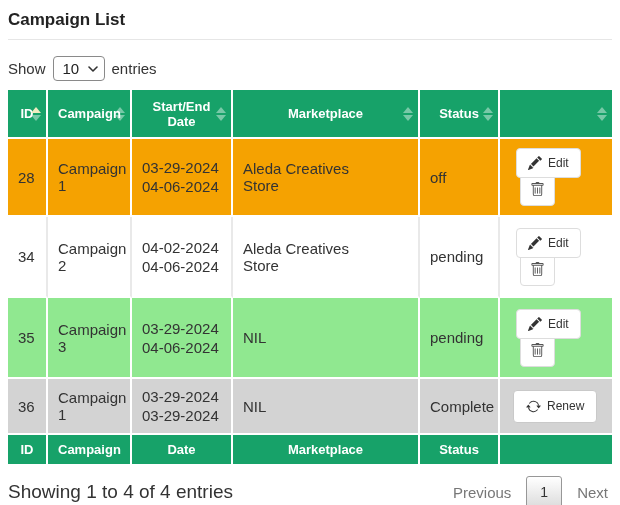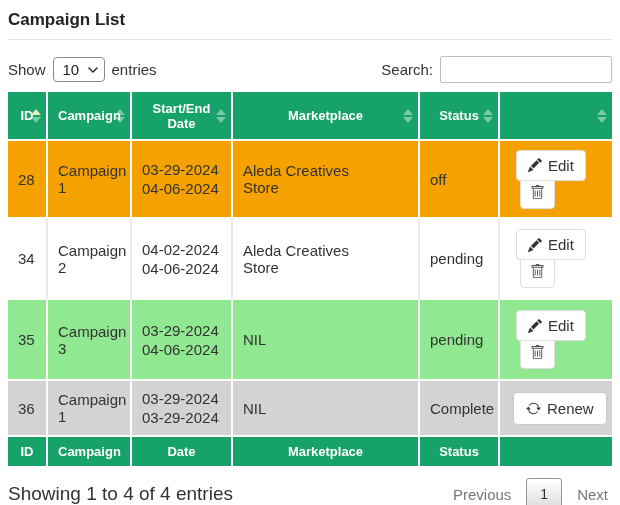--- a/index.html
+++ b/index.html
@@ -49,21 +49,21 @@
   tr.row-gray td { background: #D3D3D3; }
   tr.r0 { height: 78px; } tr.r1 { height: 81px; } tr.r2 { height: 81px; } tr.r3 { height: 53px; }
 
   .marketplace-text { display: inline-block; max-width: 115px; }
   .date-line { line-height: 19px; }
 
   .action-stack { display: flex; flex-direction: column; align-items: flex-start; padding-left: 0; }
   .btn {
     display: inline-flex; align-items: center; gap: 6px; background: #fff;
     border: 1px solid #ddd; border-radius: 4px; color: #333; font-family: inherit;
-    font-size: 15px; cursor: pointer; line-height: 1;
+    font-size: 12px; cursor: pointer; line-height: 1;
   }
   .btn-edit { padding: 7px 11px; margin-left: 6px; position: relative; z-index: 2; }
   .btn-trash { padding: 8px 9px; margin-left: 10px; margin-top: -5px; z-index: 1; }
   .btn-renew { padding: 8px 12px; border-color: #c9c9c9; margin-left: 3px; }
 
   .bottom-bar { display: flex; justify-content: space-between; align-items: center; margin-top: 10px; }
   .results-summary { color: #333; font-size: 19px; }
   .pagination { display: flex; align-items: center; gap: 15px; margin-right: 4px; }
   .page-link { color: #777; font-size: 15px; cursor: pointer; }
   .page-current {
@@ -87,24 +87,20 @@
         <option selected="">10</option>
       </select>
       <span class="select-chevron">
         <svg width="10" height="6" viewBox="0 0 10 6">
             <path d="M1 1l4 4 4-4" stroke="#333" stroke-width="1.6" fill="none" stroke-linecap="round" stroke-linejoin="round"></path>
           </svg>
       </span>
     </span>
     <span>entries</span>
   </div>
-  <div class="search-ctrl">
-    <span>Search:</span>
-    <input type="text" class="search-input" value="" style="">
-  </div>
 </div>
 
 <table class="campaigns">
   <colgroup>
     <col style="width:40px">
       <col style="width:84px">
       <col style="width:101px">
     <col style="width:187px">
       <col style="width:80px">
       <col style="width:112px">

